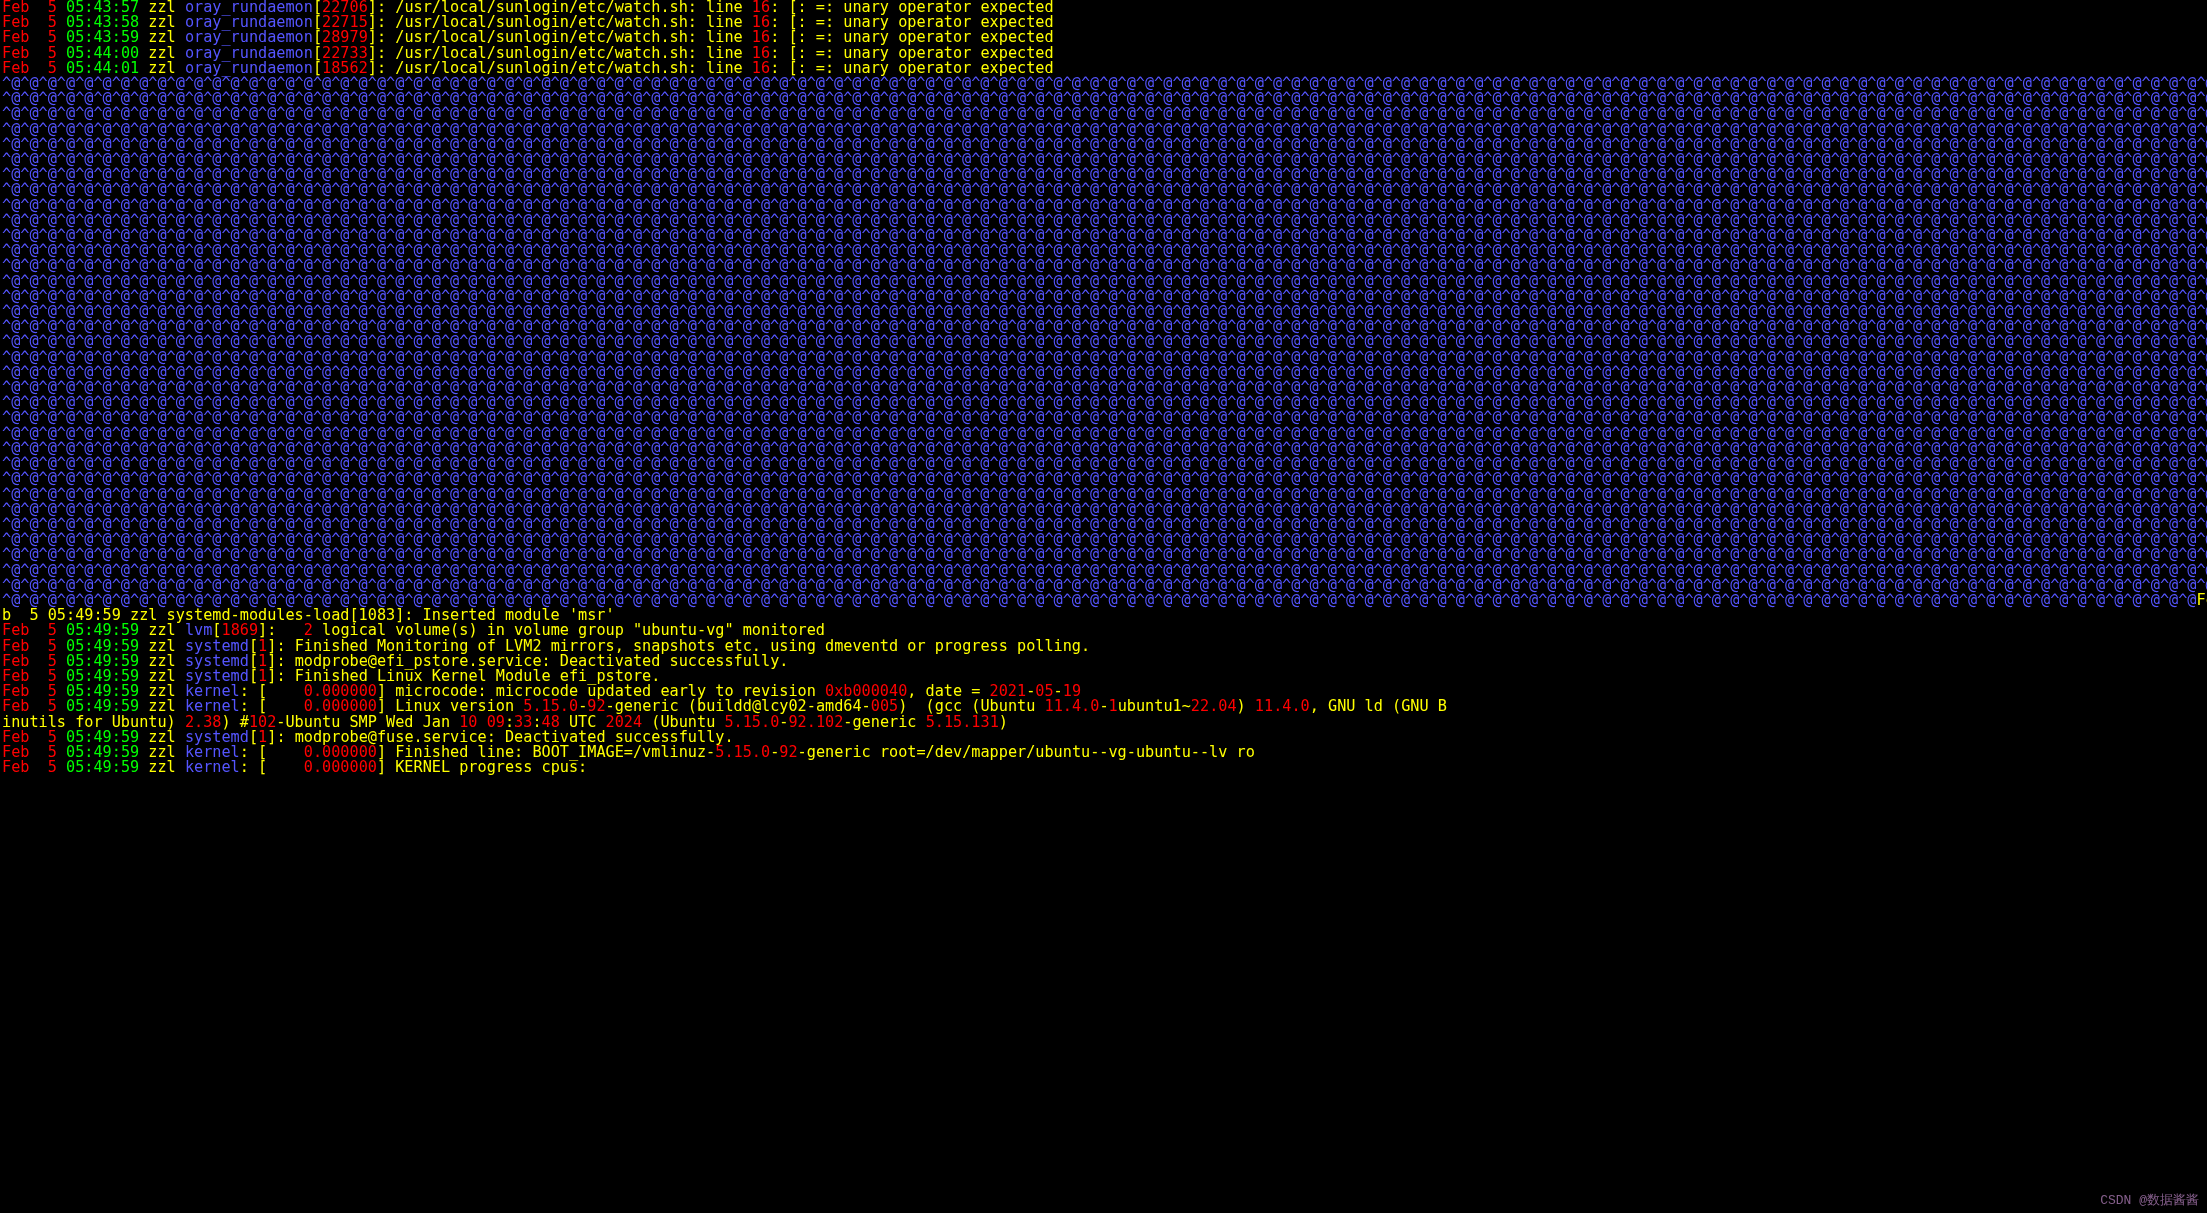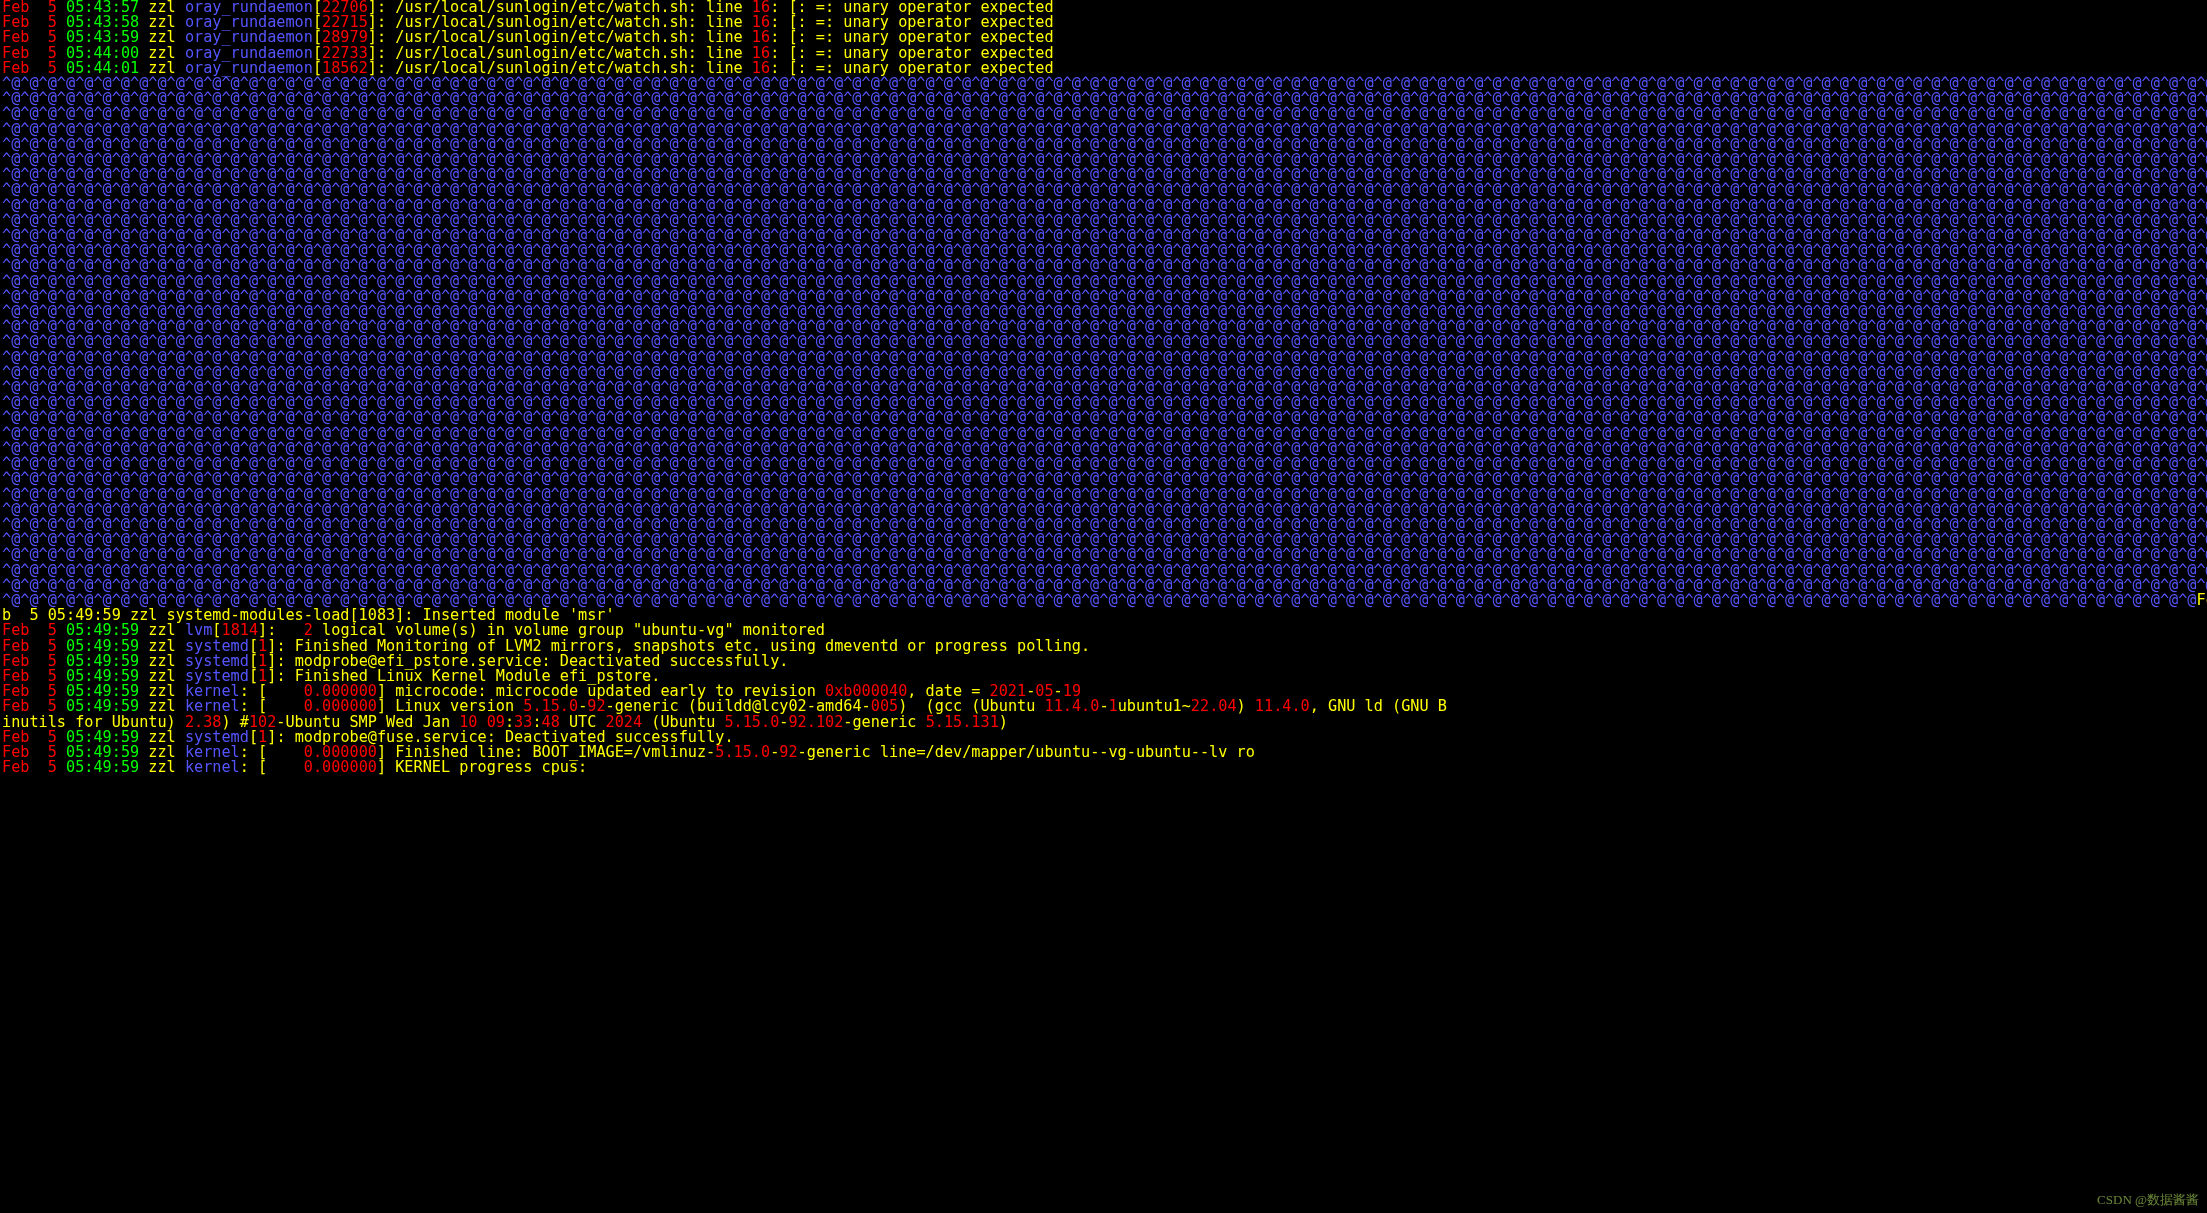--- a/index.html
+++ b/index.html
@@ -1,18 +1,18 @@
 <!DOCTYPE html>
 <html><head>
 <meta charset="utf-8">
 <style>
   html,body{margin:0;padding:0;background:#000;width:2207px;height:1213px;overflow:hidden}
   pre.term{margin:0;padding:0 2px;font-family:"DejaVu Sans Mono","Liberation Mono",Consolas,Menlo,monospace;font-size:15.2px;line-height:15.2px;color:#aaa;white-space:pre;letter-spacing:0}
   .r{color:#ff0000}.g{color:#00ff00}.y{color:#ffff00}.b{color:#5555ff}
-  .watermark{position:fixed;right:8px;bottom:4px;color:#bef264;font-family:Liberation Serif, serif;font-size:13px;opacity:.55;letter-spacing:0}
+  .watermark{position:fixed;right:8px;bottom:4px;color:#f0abfc;font-family:Liberation Mono, monospace;font-size:13px;opacity:.55;letter-spacing:0}
 </style>
 </head>
 <body>
 
 <pre class="term" id="term"><span class="r">Feb  5 </span><span class="g">05:43:57 </span><span class="y">zzl </span><span class="b">oray_rundaemon</span><span class="y">[</span><span class="r">22706</span><span class="y">]</span><span class="y">: </span><span class="y">/usr/local/sunlogin/etc/watch.sh: line </span><span class="r">16</span><span class="y">: [: =: unary operator expected</span>
 <span class="r">Feb  5 </span><span class="g">05:43:58 </span><span class="y">zzl </span><span class="b">oray_rundaemon</span><span class="y">[</span><span class="r">22715</span><span class="y">]</span><span class="y">: </span><span class="y">/usr/local/sunlogin/etc/watch.sh: line </span><span class="r">16</span><span class="y">: [: =: unary operator expected</span>
 <span class="r">Feb  5 </span><span class="g">05:43:59 </span><span class="y">zzl </span><span class="b">oray_rundaemon</span><span class="y">[</span><span class="r">28979</span><span class="y">]</span><span class="y">: </span><span class="y">/usr/local/sunlogin/etc/watch.sh: line </span><span class="r">16</span><span class="y">: [: =: unary operator expected</span>
 <span class="r">Feb  5 </span><span class="g">05:44:00 </span><span class="y">zzl </span><span class="b">oray_rundaemon</span><span class="y">[</span><span class="r">22733</span><span class="y">]</span><span class="y">: </span><span class="y">/usr/local/sunlogin/etc/watch.sh: line </span><span class="r">16</span><span class="y">: [: =: unary operator expected</span>
 <span class="r">Feb  5 </span><span class="g">05:44:01 </span><span class="y">zzl </span><span class="b">oray_rundaemon</span><span class="y">[</span><span class="r">18562</span><span class="y">]</span><span class="y">: </span><span class="y">/usr/local/sunlogin/etc/watch.sh: line </span><span class="r">16</span><span class="y">: [: =: unary operator expected</span>
 <span class="b">^@^@^@^@^@^@^@^@^@^@^@^@^@^@^@^@^@^@^@^@^@^@^@^@^@^@^@^@^@^@^@^@^@^@^@^@^@^@^@^@^@^@^@^@^@^@^@^@^@^@^@^@^@^@^@^@^@^@^@^@^@^@^@^@^@^@^@^@^@^@^@^@^@^@^@^@^@^@^@^@^@^@^@^@^@^@^@^@^@^@^@^@^@^@^@^@^@^@^@^@^@^@^@^@^@^@^@^@^@^@^@^@^@^@^@^@^@^@^@^@^@</span>
@@ -44,24 +44,24 @@
 <span class="b">^@^@^@^@^@^@^@^@^@^@^@^@^@^@^@^@^@^@^@^@^@^@^@^@^@^@^@^@^@^@^@^@^@^@^@^@^@^@^@^@^@^@^@^@^@^@^@^@^@^@^@^@^@^@^@^@^@^@^@^@^@^@^@^@^@^@^@^@^@^@^@^@^@^@^@^@^@^@^@^@^@^@^@^@^@^@^@^@^@^@^@^@^@^@^@^@^@^@^@^@^@^@^@^@^@^@^@^@^@^@^@^@^@^@^@^@^@^@^@^@^@</span>
 <span class="b">^@^@^@^@^@^@^@^@^@^@^@^@^@^@^@^@^@^@^@^@^@^@^@^@^@^@^@^@^@^@^@^@^@^@^@^@^@^@^@^@^@^@^@^@^@^@^@^@^@^@^@^@^@^@^@^@^@^@^@^@^@^@^@^@^@^@^@^@^@^@^@^@^@^@^@^@^@^@^@^@^@^@^@^@^@^@^@^@^@^@^@^@^@^@^@^@^@^@^@^@^@^@^@^@^@^@^@^@^@^@^@^@^@^@^@^@^@^@^@^@^@</span>
 <span class="b">^@^@^@^@^@^@^@^@^@^@^@^@^@^@^@^@^@^@^@^@^@^@^@^@^@^@^@^@^@^@^@^@^@^@^@^@^@^@^@^@^@^@^@^@^@^@^@^@^@^@^@^@^@^@^@^@^@^@^@^@^@^@^@^@^@^@^@^@^@^@^@^@^@^@^@^@^@^@^@^@^@^@^@^@^@^@^@^@^@^@^@^@^@^@^@^@^@^@^@^@^@^@^@^@^@^@^@^@^@^@^@^@^@^@^@^@^@^@^@^@^@</span>
 <span class="b">^@^@^@^@^@^@^@^@^@^@^@^@^@^@^@^@^@^@^@^@^@^@^@^@^@^@^@^@^@^@^@^@^@^@^@^@^@^@^@^@^@^@^@^@^@^@^@^@^@^@^@^@^@^@^@^@^@^@^@^@^@^@^@^@^@^@^@^@^@^@^@^@^@^@^@^@^@^@^@^@^@^@^@^@^@^@^@^@^@^@^@^@^@^@^@^@^@^@^@^@^@^@^@^@^@^@^@^@^@^@^@^@^@^@^@^@^@^@^@^@^@</span>
 <span class="b">^@^@^@^@^@^@^@^@^@^@^@^@^@^@^@^@^@^@^@^@^@^@^@^@^@^@^@^@^@^@^@^@^@^@^@^@^@^@^@^@^@^@^@^@^@^@^@^@^@^@^@^@^@^@^@^@^@^@^@^@^@^@^@^@^@^@^@^@^@^@^@^@^@^@^@^@^@^@^@^@^@^@^@^@^@^@^@^@^@^@^@^@^@^@^@^@^@^@^@^@^@^@^@^@^@^@^@^@^@^@^@^@^@^@^@^@^@^@^@^@^@</span>
 <span class="b">^@^@^@^@^@^@^@^@^@^@^@^@^@^@^@^@^@^@^@^@^@^@^@^@^@^@^@^@^@^@^@^@^@^@^@^@^@^@^@^@^@^@^@^@^@^@^@^@^@^@^@^@^@^@^@^@^@^@^@^@^@^@^@^@^@^@^@^@^@^@^@^@^@^@^@^@^@^@^@^@^@^@^@^@^@^@^@^@^@^@^@^@^@^@^@^@^@^@^@^@^@^@^@^@^@^@^@^@^@^@^@^@^@^@^@^@^@^@^@^@^@</span>
 <span class="b">^@^@^@^@^@^@^@^@^@^@^@^@^@^@^@^@^@^@^@^@^@^@^@^@^@^@^@^@^@^@^@^@^@^@^@^@^@^@^@^@^@^@^@^@^@^@^@^@^@^@^@^@^@^@^@^@^@^@^@^@^@^@^@^@^@^@^@^@^@^@^@^@^@^@^@^@^@^@^@^@^@^@^@^@^@^@^@^@^@^@^@^@^@^@^@^@^@^@^@^@^@^@^@^@^@^@^@^@^@^@^@^@^@^@^@^@^@^@^@^@^@</span>
 <span class="b">^@^@^@^@^@^@^@^@^@^@^@^@^@^@^@^@^@^@^@^@^@^@^@^@^@^@^@^@^@^@^@^@^@^@^@^@^@^@^@^@^@^@^@^@^@^@^@^@^@^@^@^@^@^@^@^@^@^@^@^@^@^@^@^@^@^@^@^@^@^@^@^@^@^@^@^@^@^@^@^@^@^@^@^@^@^@^@^@^@^@^@^@^@^@^@^@^@^@^@^@^@^@^@^@^@^@^@^@^@^@^@^@^@^@^@^@^@^@^@^@^@</span>
 <span class="b">^@^@^@^@^@^@^@^@^@^@^@^@^@^@^@^@^@^@^@^@^@^@^@^@^@^@^@^@^@^@^@^@^@^@^@^@^@^@^@^@^@^@^@^@^@^@^@^@^@^@^@^@^@^@^@^@^@^@^@^@^@^@^@^@^@^@^@^@^@^@^@^@^@^@^@^@^@^@^@^@^@^@^@^@^@^@^@^@^@^@^@^@^@^@^@^@^@^@^@^@^@^@^@^@^@^@^@^@^@^@^@^@^@^@^@^@^@^@^@^@</span><span class="y">Fe</span>
 <span class="y">b  5 05:49:59 zzl systemd-modules-load[1083]: Inserted module 'msr'</span>
-<span class="r">Feb  5 </span><span class="g">05:49:59 </span><span class="y">zzl </span><span class="b">lvm</span><span class="y">[</span><span class="r">1814</span><span class="y">]</span><span class="y">:   </span><span class="r">2</span><span class="y"> logical volume(s) in volume group "ubuntu-vg" monitored</span>
+<span class="r">Feb  5 </span><span class="g">05:49:59 </span><span class="y">zzl </span><span class="b">lvm</span><span class="y">[</span><span class="r">1869</span><span class="y">]</span><span class="y">:   </span><span class="r">2</span><span class="y"> logical volume(s) in volume group "ubuntu-vg" monitored</span>
 <span class="r">Feb  5 </span><span class="g">05:49:59 </span><span class="y">zzl </span><span class="b">systemd</span><span class="y">[</span><span class="r">1</span><span class="y">]</span><span class="y">: Finished Monitoring of LVM2 mirrors, snapshots etc. using dmeventd or progress polling.</span>
 <span class="r">Feb  5 </span><span class="g">05:49:59 </span><span class="y">zzl </span><span class="b">systemd</span><span class="y">[</span><span class="r">1</span><span class="y">]</span><span class="y">: modprobe@efi_pstore.service: Deactivated successfully.</span>
 <span class="r">Feb  5 </span><span class="g">05:49:59 </span><span class="y">zzl </span><span class="b">systemd</span><span class="y">[</span><span class="r">1</span><span class="y">]</span><span class="y">: Finished Linux Kernel Module efi_pstore.</span>
 <span class="r">Feb  5 </span><span class="g">05:49:59 </span><span class="y">zzl </span><span class="b">kernel</span><span class="y">: [    </span><span class="r">0.000000</span><span class="y">] microcode: microcode updated early to revision </span><span class="r">0xb000040</span><span class="y">, date = </span><span class="r">2021</span><span class="y">-</span><span class="r">05</span><span class="y">-</span><span class="r">19</span>
 <span class="r">Feb  5 </span><span class="g">05:49:59 </span><span class="y">zzl </span><span class="b">kernel</span><span class="y">: [    </span><span class="r">0.000000</span><span class="y">] Linux version </span><span class="r">5.15.0</span><span class="y">-</span><span class="r">92</span><span class="y">-generic (buildd@lcy02-amd64-</span><span class="r">005</span><span class="y">)  (gcc (Ubuntu </span><span class="r">11.4.0</span><span class="y">-</span><span class="r">1</span><span class="y">ubuntu1~</span><span class="r">22.04</span><span class="y">) </span><span class="r">11.4.0</span><span class="y">, GNU ld (GNU B</span>
 <span class="y">inutils for Ubuntu) </span><span class="r">2.38</span><span class="y">) #</span><span class="r">102</span><span class="y">-Ubuntu SMP Wed Jan </span><span class="r">10 09</span><span class="y">:</span><span class="r">33</span><span class="y">:</span><span class="r">48</span><span class="y"> UTC </span><span class="r">2024</span><span class="y"> (Ubuntu </span><span class="r">5.15.0</span><span class="y">-</span><span class="r">92.102</span><span class="y">-generic </span><span class="r">5.15.131</span><span class="y">)</span>
 <span class="r">Feb  5 </span><span class="g">05:49:59 </span><span class="y">zzl </span><span class="b">systemd</span><span class="y">[</span><span class="r">1</span><span class="y">]</span><span class="y">: modprobe@fuse.service: Deactivated successfully.</span>
-<span class="r">Feb  5 </span><span class="g">05:49:59 </span><span class="y">zzl </span><span class="b">kernel</span><span class="y">: [    </span><span class="r">0.000000</span><span class="y">] Finished line: BOOT_IMAGE=/vmlinuz-</span><span class="r">5.15.0</span><span class="y">-</span><span class="r">92</span><span class="y">-generic line=/dev/mapper/ubuntu--vg-ubuntu--lv ro</span>
+<span class="r">Feb  5 </span><span class="g">05:49:59 </span><span class="y">zzl </span><span class="b">kernel</span><span class="y">: [    </span><span class="r">0.000000</span><span class="y">] Finished line: BOOT_IMAGE=/vmlinuz-</span><span class="r">5.15.0</span><span class="y">-</span><span class="r">92</span><span class="y">-generic root=/dev/mapper/ubuntu--vg-ubuntu--lv ro</span>
 <span class="r">Feb  5 </span><span class="g">05:49:59 </span><span class="y">zzl </span><span class="b">kernel</span><span class="y">: [    </span><span class="r">0.000000</span><span class="y">] KERNEL progress cpus:</span>
 </pre>
 <div class="watermark">CSDN @数据酱酱</div>
 
 </body></html>

